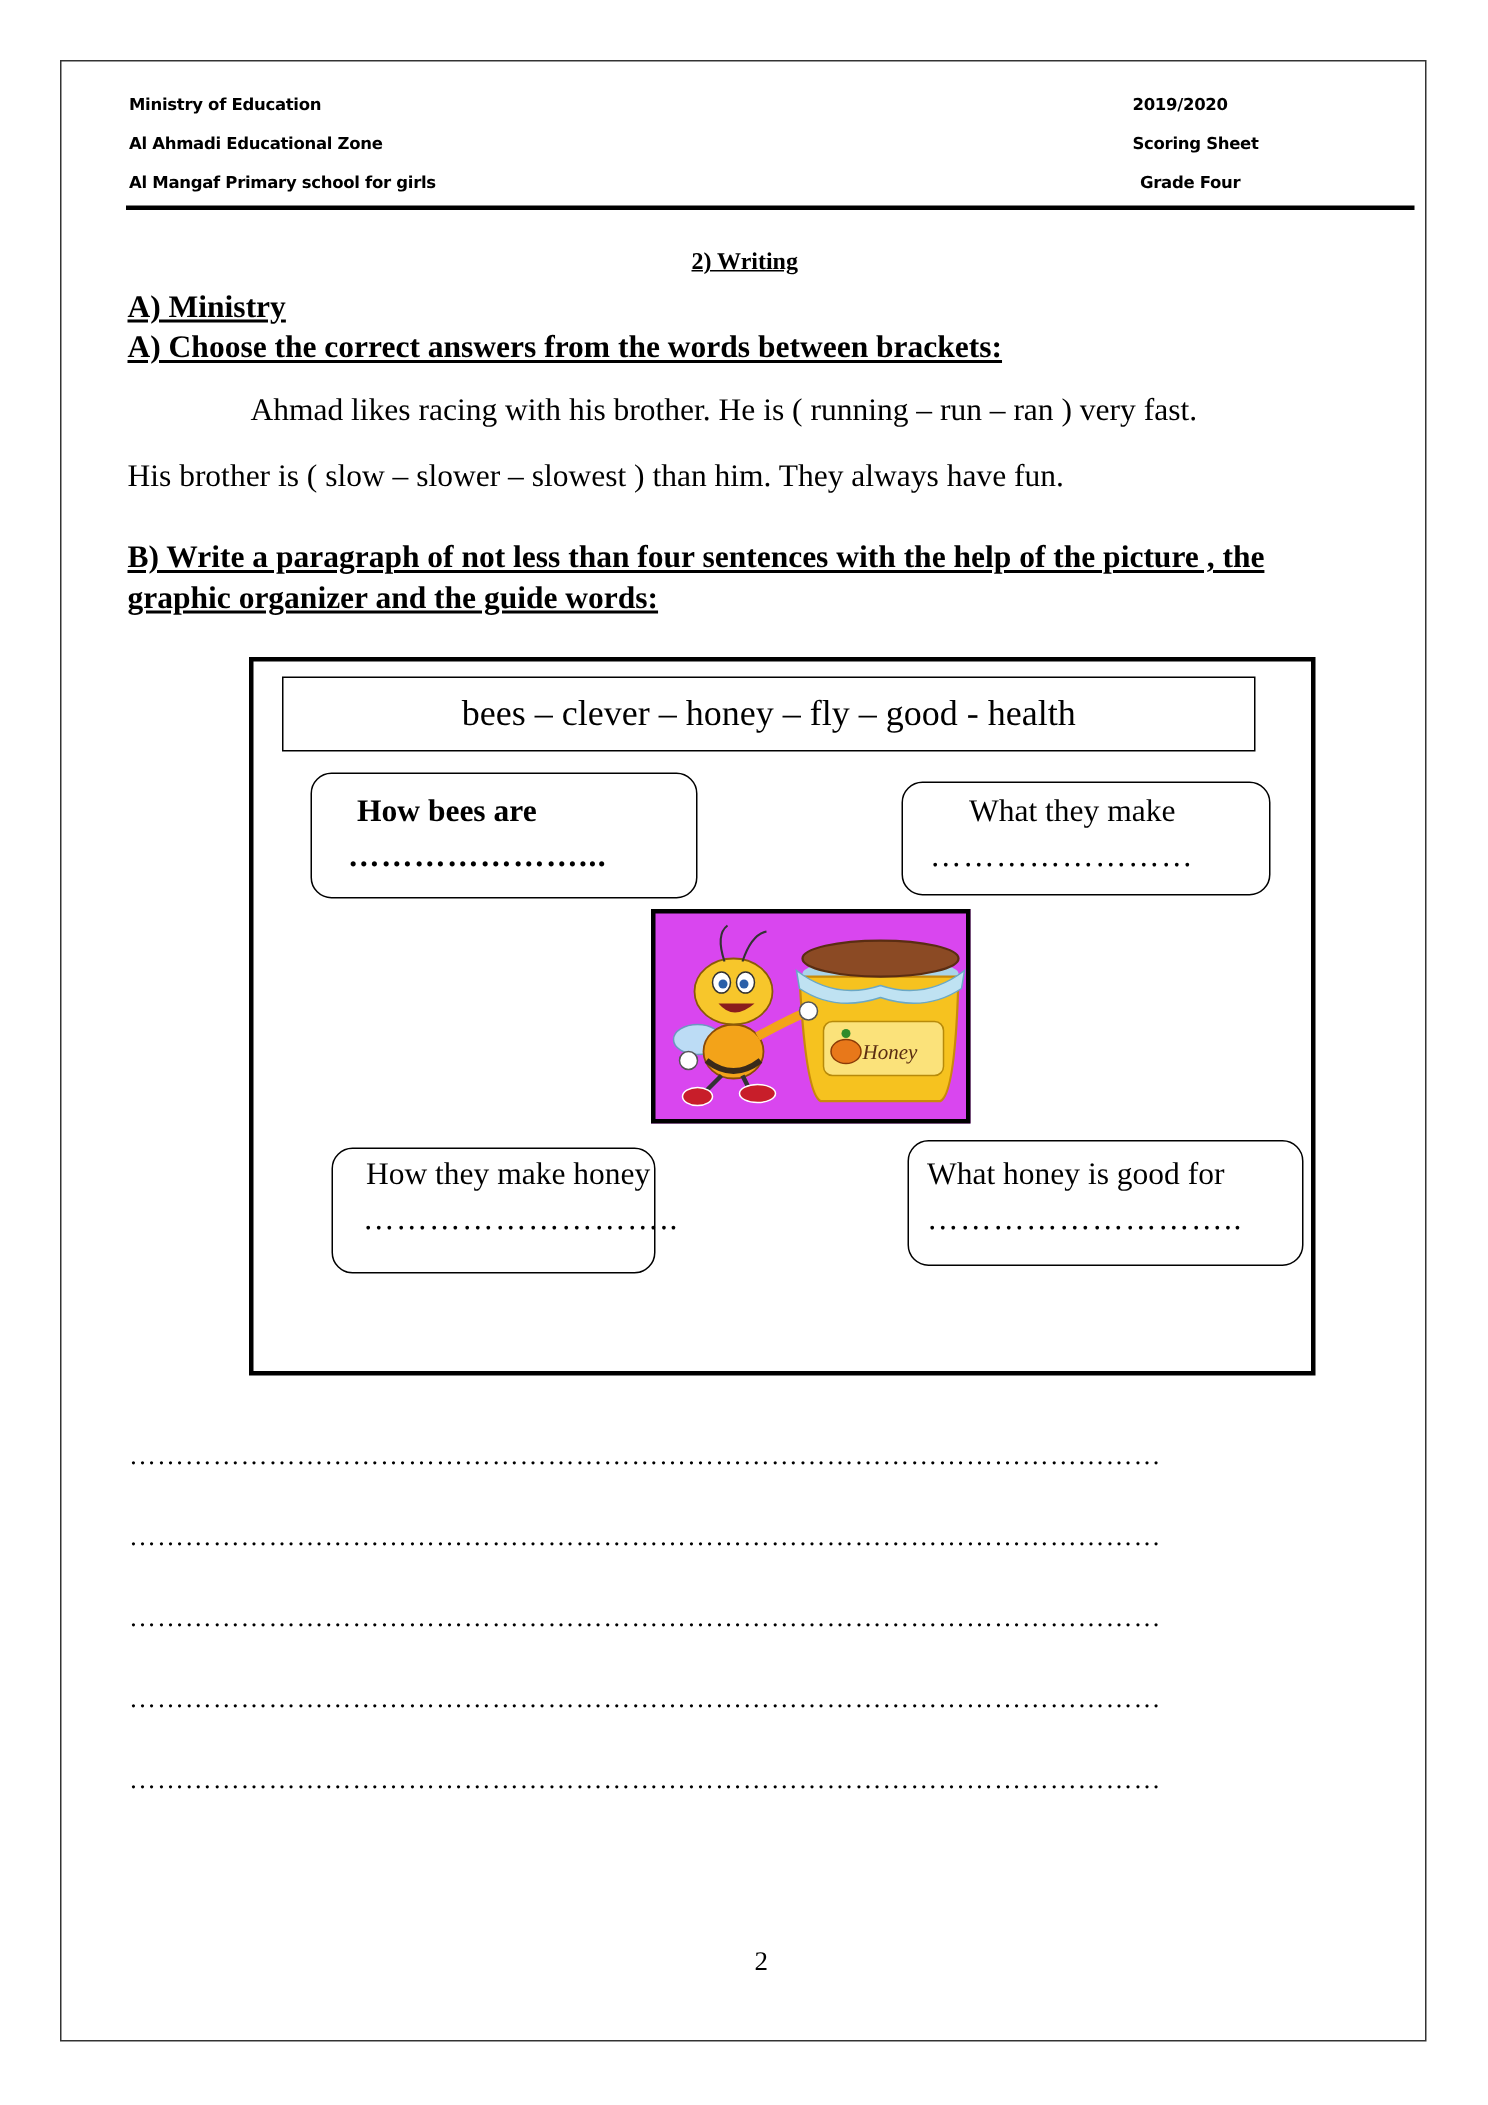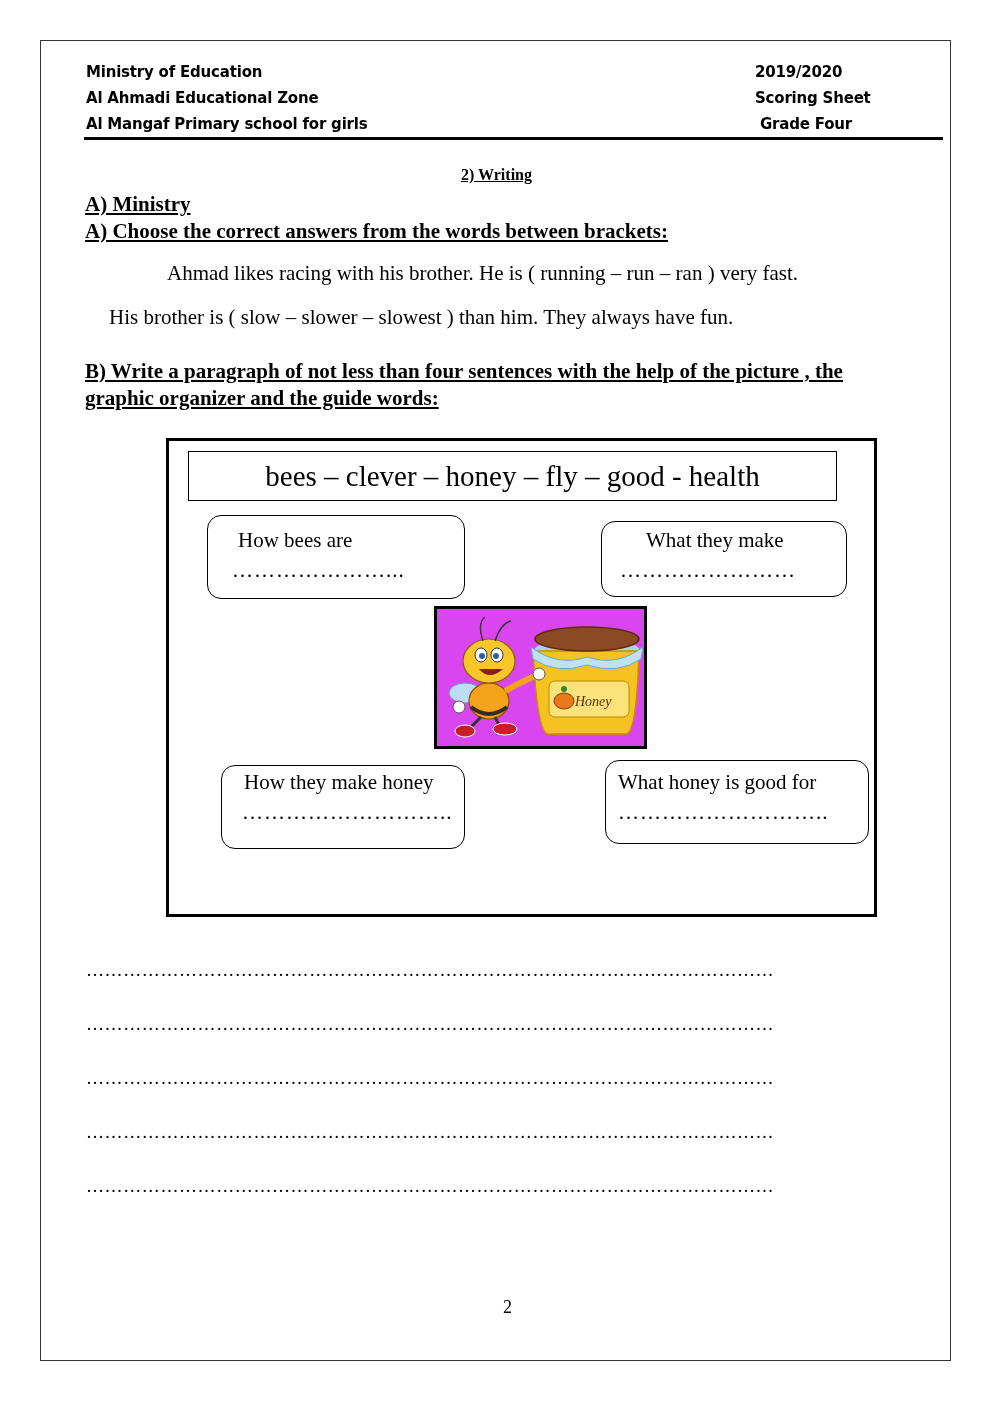--- a/index.html
+++ b/index.html
@@ -1,25 +1,25 @@
 <!DOCTYPE html>
 <html><head>
   <meta charset="utf-8">
   <style>
     html, body { margin: 0; padding: 0; background: #ffffff; }
     body { width: 992px; height: 1403px; position: relative; overflow: hidden; color: #000; }
     .page-border { position: absolute; left: 40px; top: 40px; width: 911px; height: 1321px; border: 1px solid #333; box-sizing: border-box; }
-    .hdr { position: absolute; font-family: "DejaVu Sans", sans-serif; font-size: 15px; font-weight: bold; letter-spacing: -0.2px; white-space: nowrap; }
+    .hdr { position: absolute; font-family: "DejaVu Sans", sans-serif; font-size: 11px; font-weight: bold; letter-spacing: -0.2px; white-space: nowrap; }
     .hdr-rule { position: absolute; left: 84px; top: 137px; width: 859px; height: 3px; background: #000; }
     .serif { font-family: "Liberation Serif", serif; }
     .abs { position: absolute; white-space: nowrap; }
     .u { text-decoration: underline; }
     .bold { font-weight: bold; }
     .organizer { position: absolute; left: 166px; top: 438px; width: 711px; height: 479px; border: 3px solid #000; box-sizing: border-box; }
-    .guide-box { position: absolute; left: 188px; top: 451px; width: 649px; height: 50px; border: 1.5px solid #000; box-sizing: border-box; display: flex; align-items: center; justify-content: center; font-size: 29px; }
+    .guide-box { position: absolute; left: 188px; top: 451px; width: 649px; height: 50px; border: 1.5px solid #000; box-sizing: border-box; display: flex; align-items: center; justify-content: center; font-size: 24px; }
     .bubble { position: absolute; border: 1.5px solid #000; border-radius: 14px; box-sizing: border-box; font-size: 21px; line-height: 28px; }
     .bubble .title { position: absolute; white-space: nowrap; }
     .bubble .dots { position: absolute; white-space: nowrap; letter-spacing: 1px; }
     .picture { position: absolute; left: 434px; top: 606px; width: 213px; height: 143px; border: 3px solid #000; box-sizing: border-box; background: #d946ef; overflow: hidden; }
     .line-dots { position: absolute; left: 86px; font-size: 18px; letter-spacing: 0.6px; white-space: nowrap; overflow: hidden; }
   </style>
 </head>
 <body>
 
 <div class="page-border"></div>
@@ -30,41 +30,41 @@
 <div class="hdr" style="left:755px; top:63px;">2019/2020</div>
 <div class="hdr" style="left:755px; top:89px;">Scoring Sheet</div>
 <div class="hdr" style="left:760px; top:115px;">Grade Four</div>
 <div class="hdr-rule"></div>
 
 <div class="abs serif bold u" style="left:461px; top:166px; font-size:16px;">2) Writing</div>
 
 <div class="abs serif bold u" style="left:85px; top:192px; font-size:21px;">A) Ministry</div>
 <div class="abs serif bold u" style="left:85px; top:219px; font-size:21px;">A) Choose the correct answers from the words between brackets:</div>
 <div class="abs serif" style="left:127px; top:261px; font-size:21px;margin-left:40px;">Ahmad likes racing with his brother. He is ( running – run – ran ) very fast.</div>
-<div class="abs serif" style="left:85px; top:305px; font-size:21px;margin-left:24px;">His brother is ( slow – slower – slowest ) than him. They always have fun.</div>
+<div class="abs serif" style="left:85px; top:305px; font-size:21px;">His brother is ( slow – slower – slowest ) than him. They always have fun.</div>
 
 <div class="abs serif bold u" style="left:85px; top:359px; font-size:21px;">B)  Write a paragraph of not less than four sentences with the help of the picture , the</div>
 <div class="abs serif bold u" style="left:85px; top:386px; font-size:21px;">graphic organizer and the guide words:</div>
 
 <div class="organizer"></div>
 <div class="guide-box serif">
   <span>bees – clever – honey – fly – good - health</span>
 </div>
 
-<div class="bubble serif" style="left:207px; top:515px; width:258px; height:84px;">
+<div class="bubble serif" style="left:207px; top:515px; width:258px; height:84px;font-weight:bold;">
   <span class="title" style="left:30px; top:10px;">How  bees  are</span>
   <span class="dots" style="left:24px; top:40px;">…………………...</span>
 </div>
 
 <div class="bubble serif" style="left:601px; top:521px; width:246px; height:76px;">
   <span class="title" style="left:44px; top:4px;">What they make</span>
   <span class="dots" style="left:18px; top:34px;">……………………</span>
 </div>
 
-<div class="bubble serif" style="left:221px; top:765px; width:244px; height:84px;">
+<div class="bubble serif" style="left:221px; top:765px; width:216px; height:84px;">
   <span class="title" style="left:22px; top:2px;">How they make honey</span>
   <span class="dots" style="left:20px; top:32px;">………………………..</span>
 </div>
 
 <div class="bubble serif" style="left:605px; top:760px; width:264px; height:84px;">
   <span class="title" style="left:12px; top:7px;">What honey is good for</span>
   <span class="dots" style="left:12px; top:37px;">………………………..</span>
 </div>
 
 <div class="picture">

